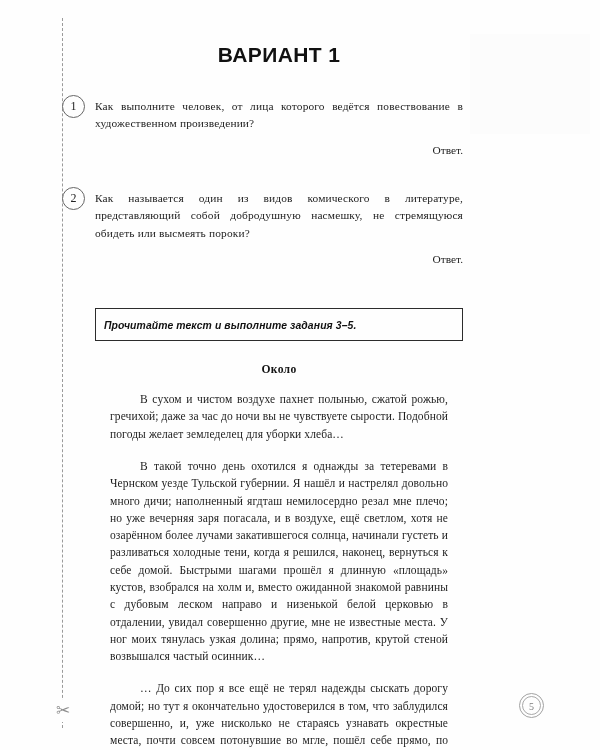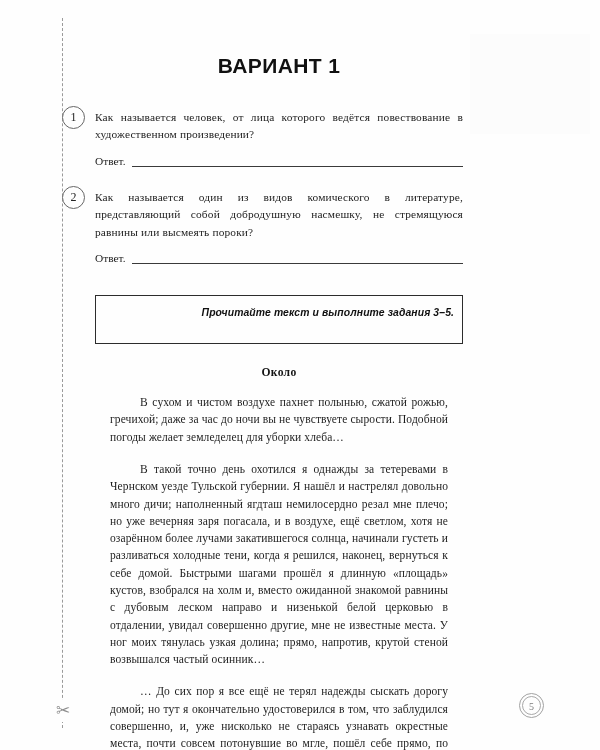--- a/index.html
+++ b/index.html
@@ -48,21 +48,21 @@
 
   
   .content {
     position: absolute;
     left: 95px;
     top: 0;
     width: 368px;
   }
 
   .variant-title {
-    margin: 11px;
+    margin: 0;
     padding-top: 43px;
     text-align: center;
     font-family: "Liberation Sans", "DejaVu Sans", sans-serif;
     font-weight: bold;
     font-size: 21px;
     letter-spacing: 0.4px;
     color: #111;
   }
 
   
@@ -91,39 +91,40 @@
     line-height: 17.4px;
     text-align: justify;
     text-justify: inter-word;
     letter-spacing: 0.15px;
     color: #1d1d1d;
   }
   .answer-row {
     display: flex;
     align-items: flex-end;
     margin-top: 11px;
+    flex-direction: column;
   }
   .answer-label {
     font-size: 11.4px;
     white-space: nowrap;
     color: #1d1d1d;
   }
   .answer-line {
     flex: 1 1 auto;
     margin-left: 6px;
     border-bottom: 1px solid #3a3a3a;
     height: 11px;
   }
 
   
   .instruction-box {
     margin-top: 31px;
     border: 1px solid #2c2c2c;
-    padding: 6px 8px 23px;
-    text-align: right;
+    padding: 6px 8px 7px;
+    text-align: left;
   }
   .instruction-text {
     font-family: "Liberation Sans", "DejaVu Sans", sans-serif;
     font-weight: bold;
     font-style: italic;
     font-size: 10.4px;
     letter-spacing: 0.1px;
     color: #111;
   }
 
@@ -191,30 +192,30 @@
 
   <div class="cut-line"></div>
   <div class="scissors">✂</div>
 
   <div class="content">
 
     <h1 class="variant-title">ВАРИАНТ 1</h1>
 
     <div class="question" style="margin-top:31px;">
       <div class="q-num">1</div>
-      <p class="q-text">Как называется человек, от лица которого ведётся повествование в художественном произведении?</p>
+      <p class="q-text">Как выполните человек, от лица которого ведётся повествование в художественном произведении?</p>
       <div class="answer-row">
         <span class="answer-label">Ответ.</span>
         <span class="answer-line"></span>
       </div>
     </div>
 
     <div class="question" style="margin-top:22px;">
       <div class="q-num">2</div>
-      <p class="q-text">Как называется один из видов комического в литературе, представляющий собой добродушную насмешку, не стремящуюся равнины или высмеять пороки?</p>
+      <p class="q-text">Как называется один из видов комического в литературе, представляющий собой добродушную насмешку, не стремящуюся обидеть или высмеять пороки?</p>
       <div class="answer-row">
         <span class="answer-label">Ответ.</span>
         <span class="answer-line"></span>
       </div>
     </div>
 
     <div class="instruction-box">
       <span class="instruction-text">Прочитайте текст и выполните задания 3–5.</span>
     </div>
 

